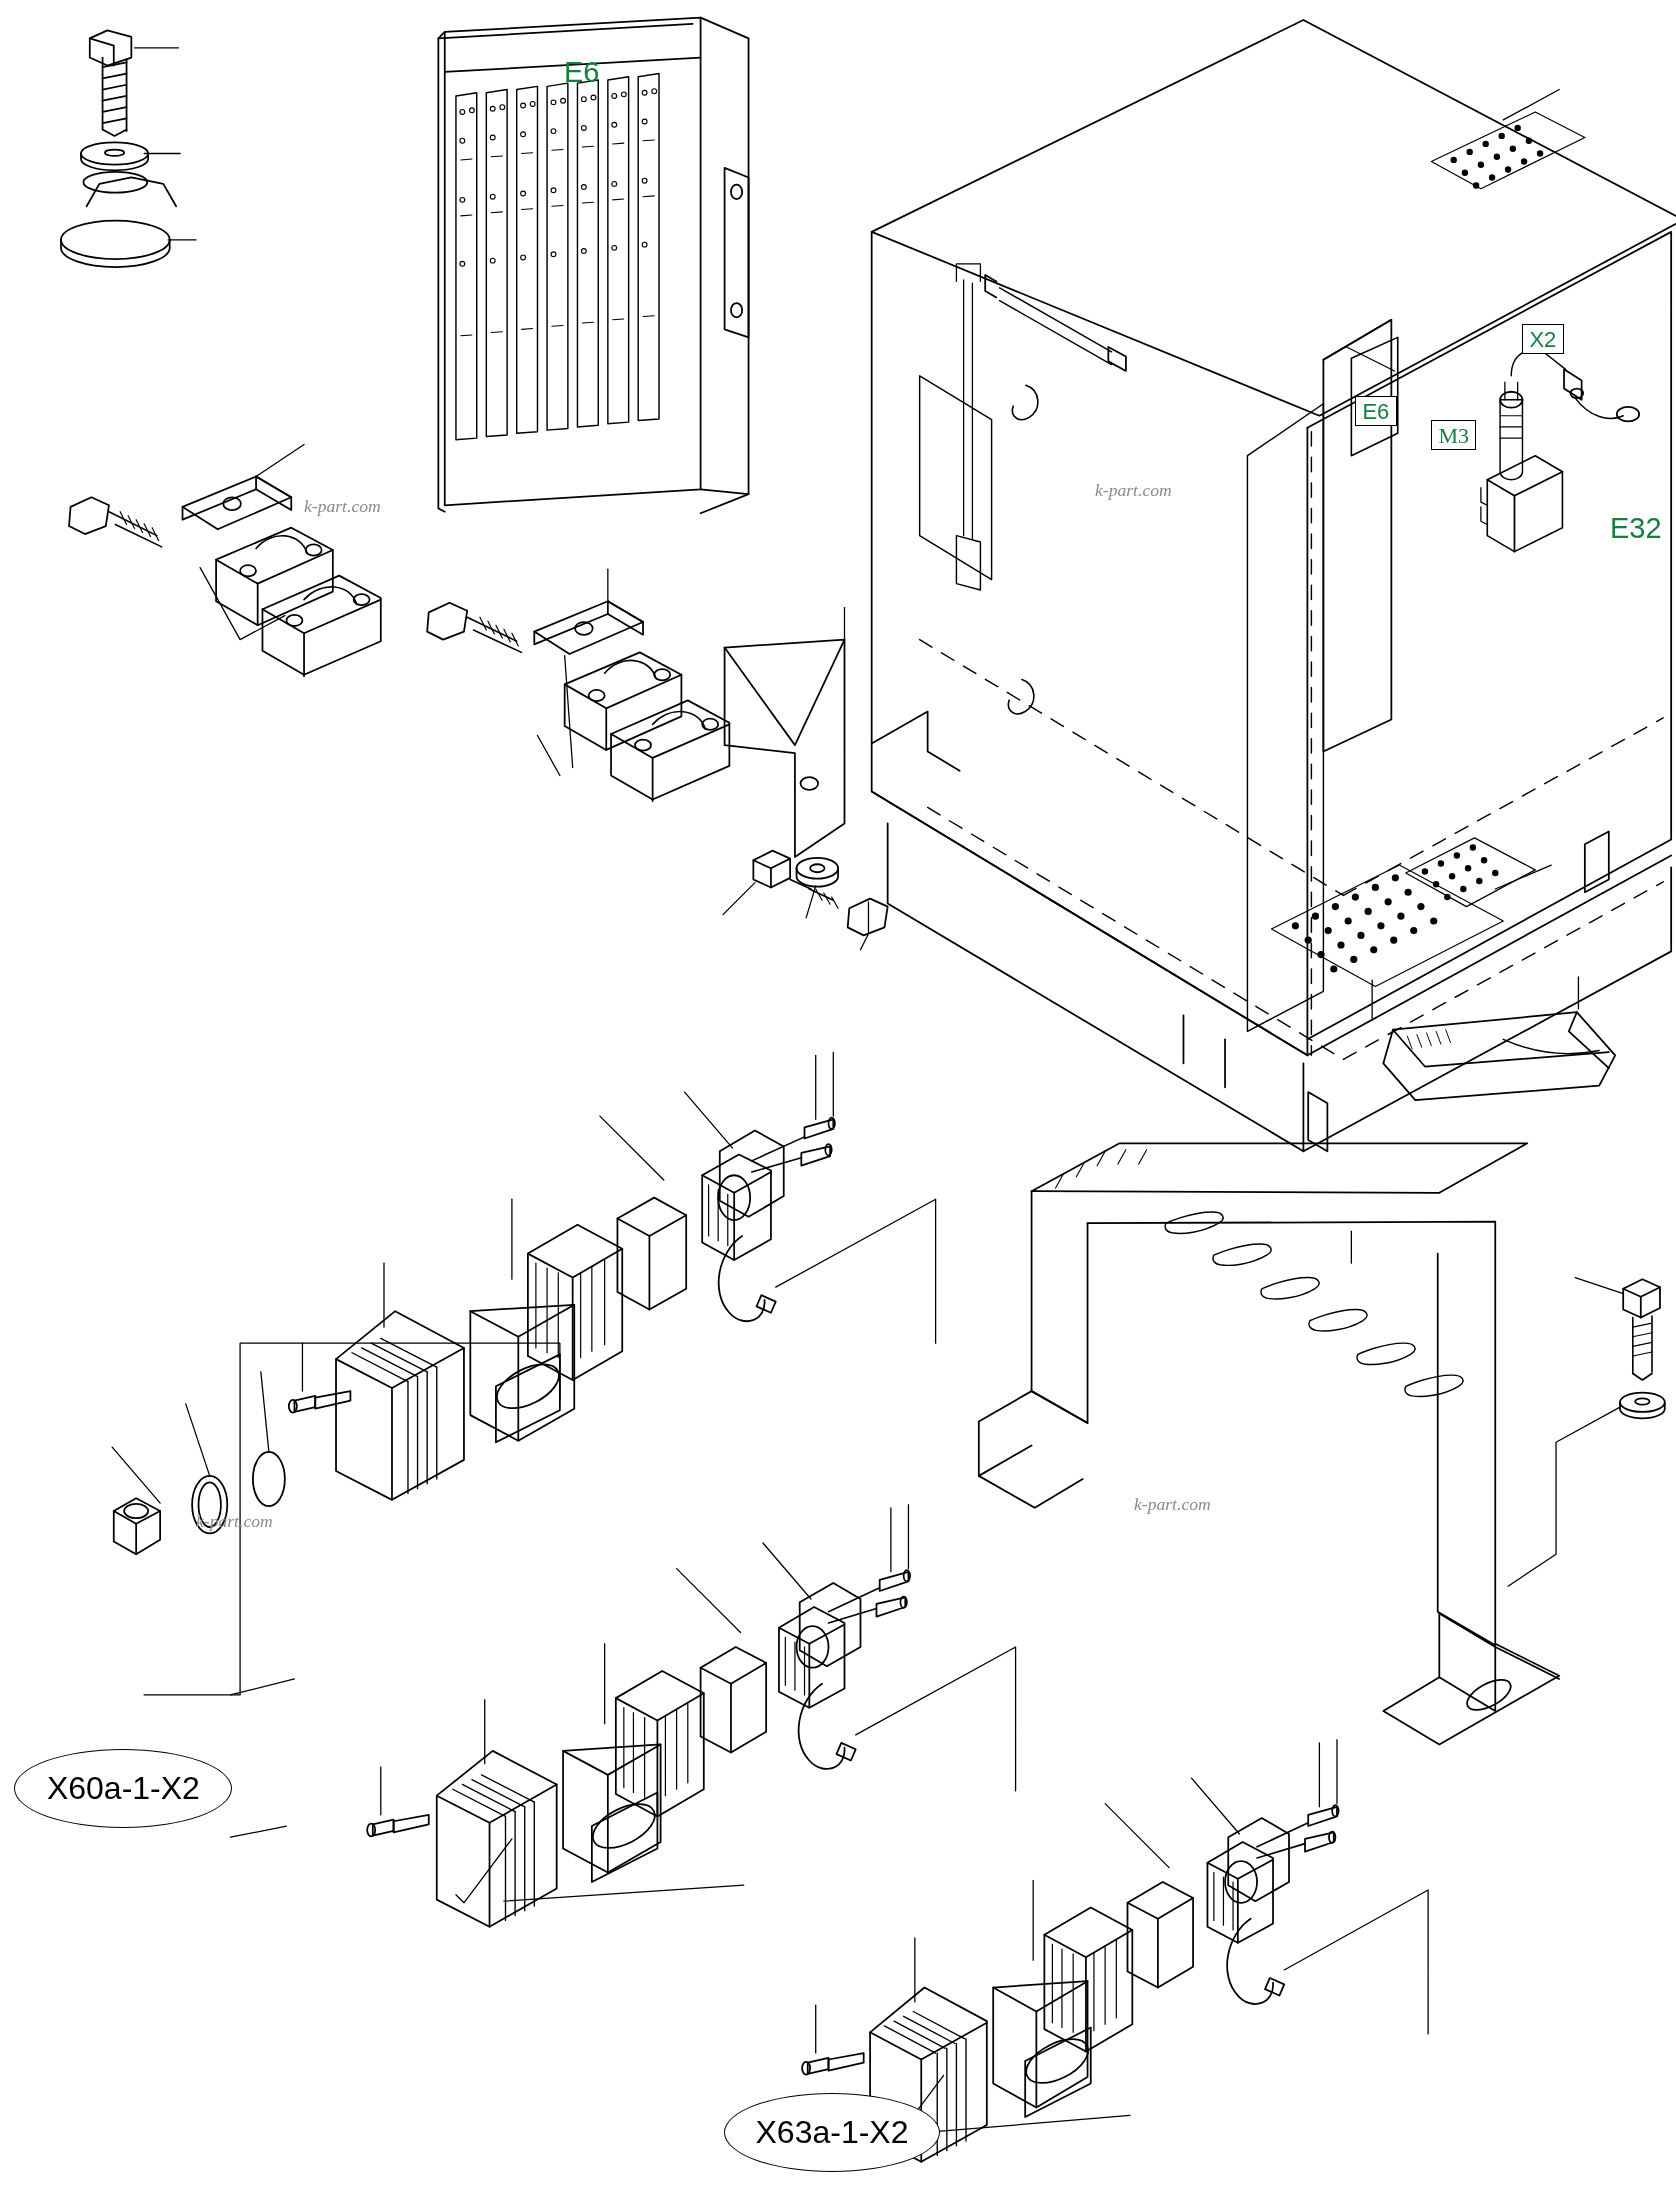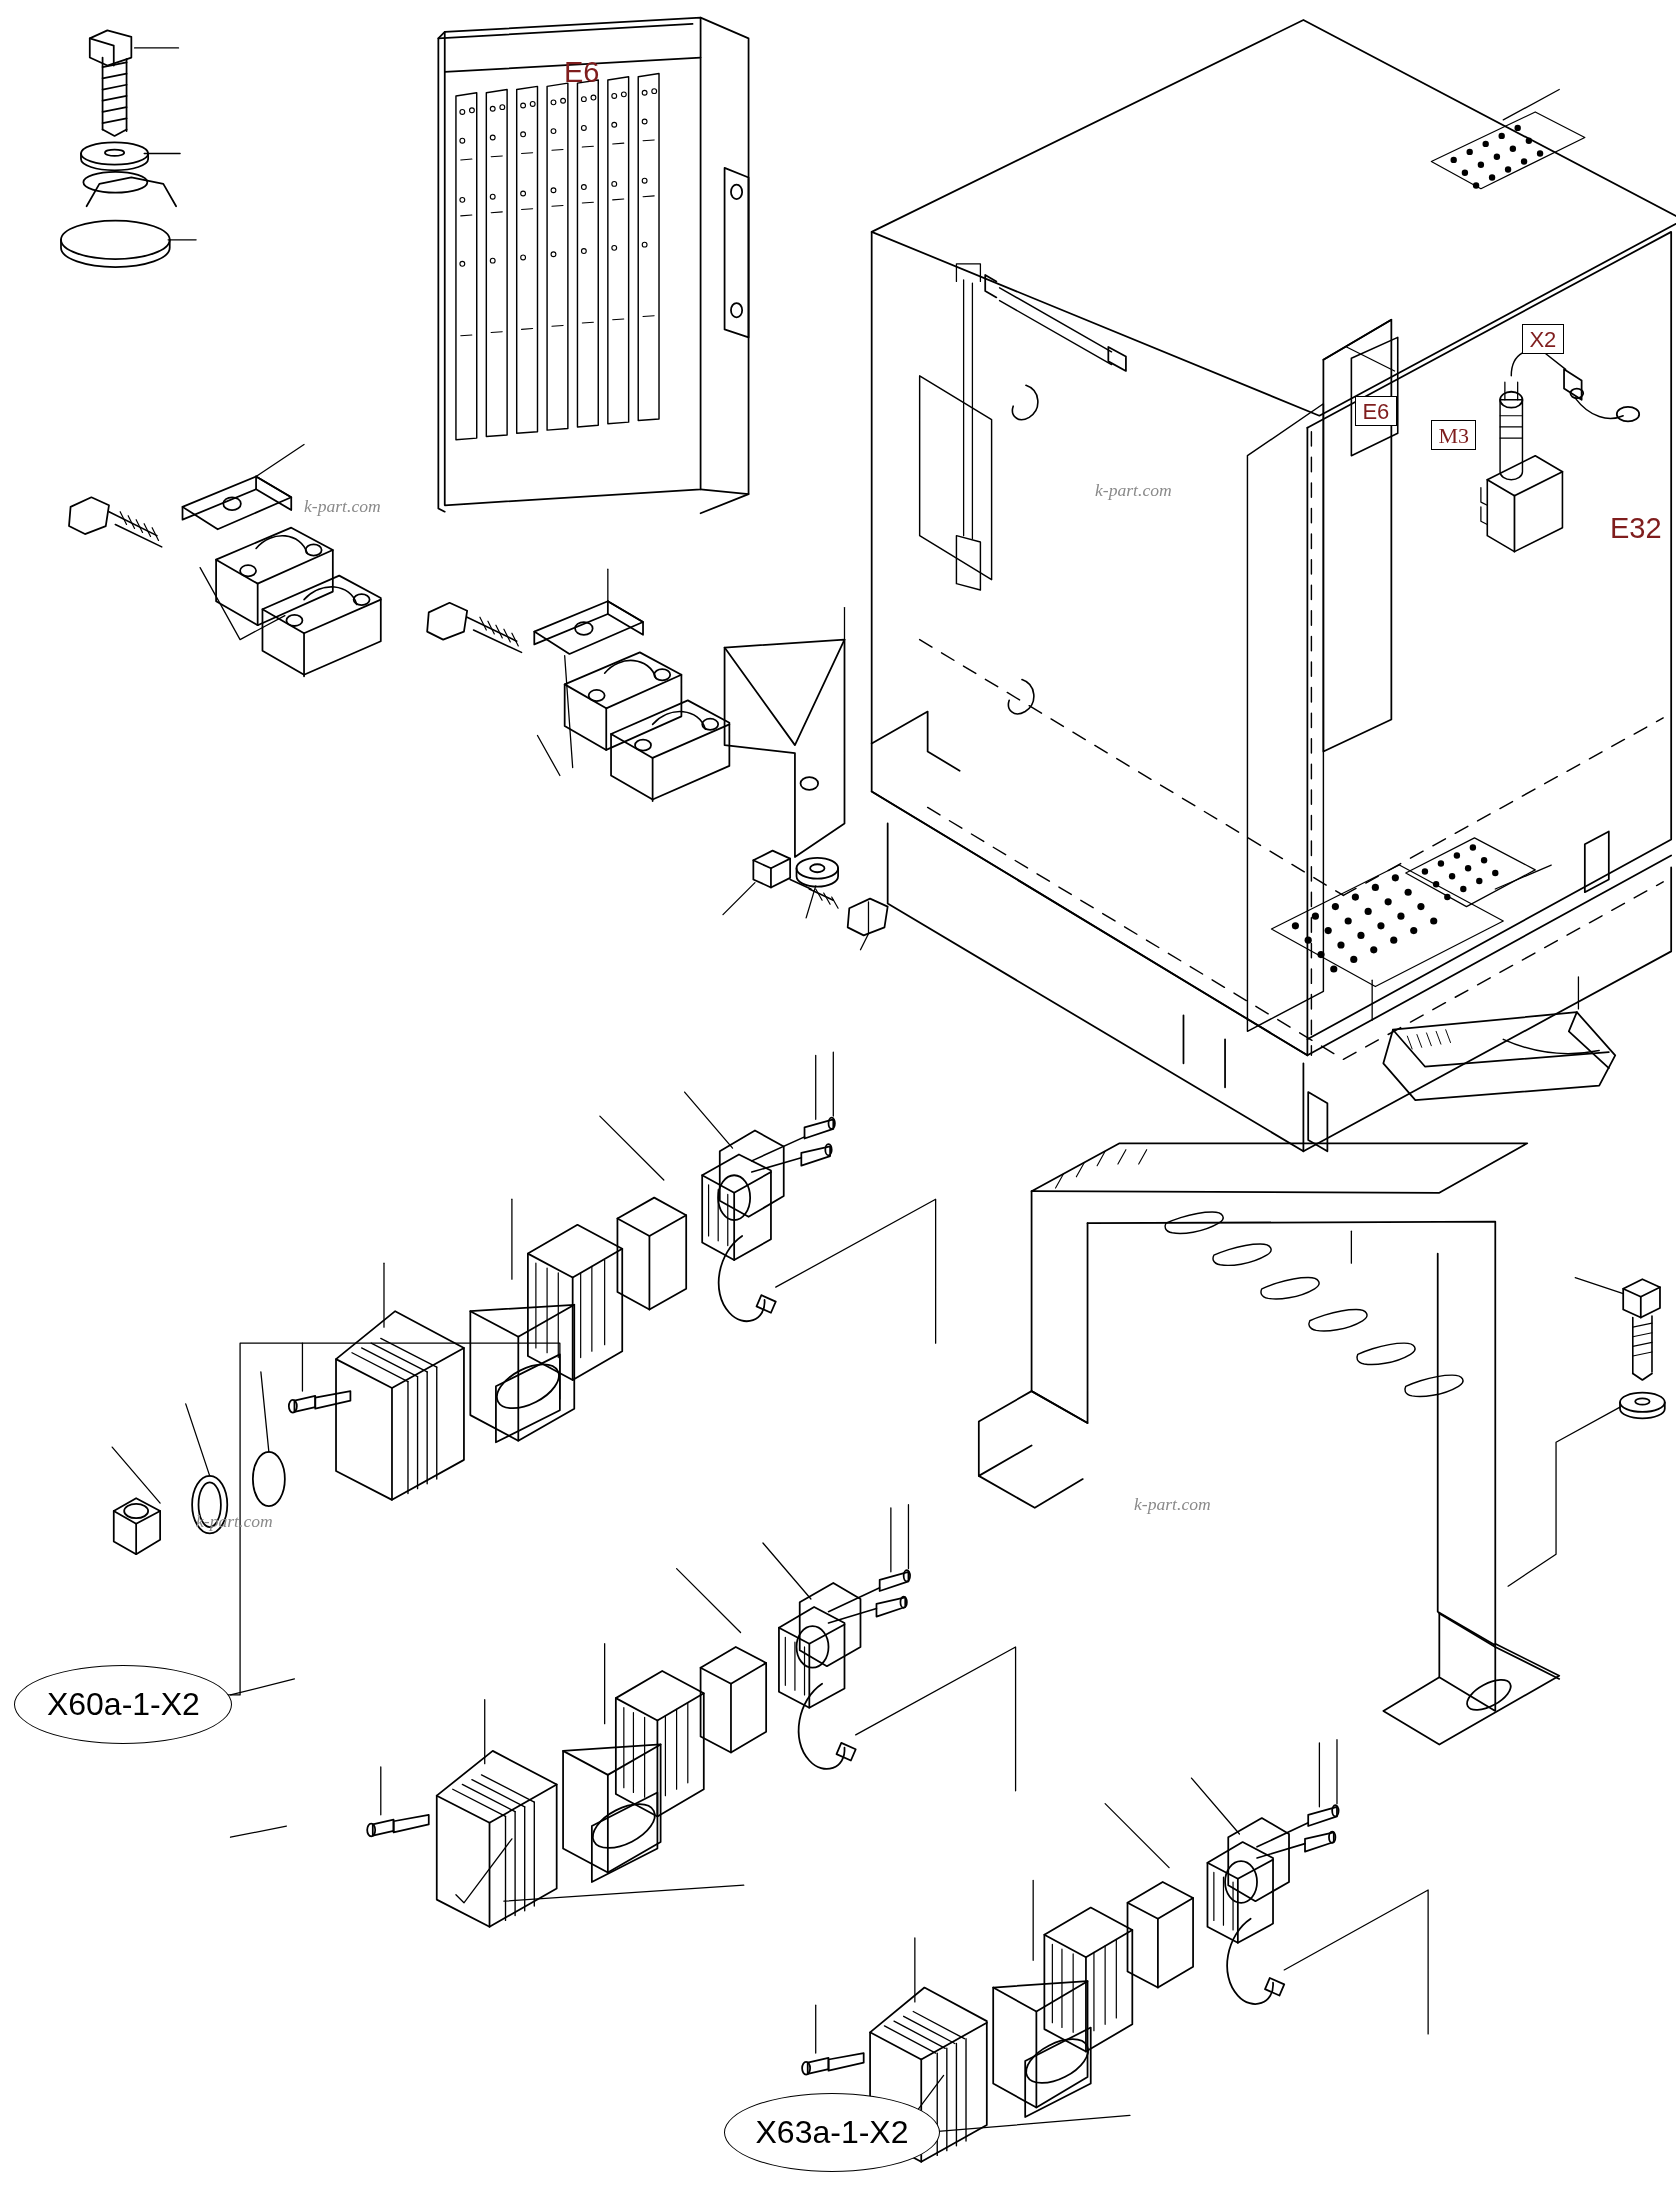--- a/index.html
+++ b/index.html
@@ -1,19 +1,19 @@
 <!DOCTYPE html>
 <html style="font-size:12.8px"><head>
 <meta charset="utf-8">
 <style>
   html,body{margin:0;padding:0;background:#ffffff;}
   body{font-family:"Liberation Sans", sans-serif;}
   #sheet{position:relative;width:1677px;height:2205px;background:#ffffff;overflow:hidden;}
   #sheet svg{position:absolute;left:0;top:0;width:1677px;height:2205px;}
-  .lbl{position:absolute;font-family:"Liberation Sans", sans-serif;color:#7f1d1d;white-space:nowrap;}
+  .lbl{position:absolute;font-family:"Liberation Sans", sans-serif;color:#15803d;white-space:nowrap;}
   .boxlbl{border:1.6px solid #000;background:#fff;padding:1.6px 6.4px;font-size:22px;line-height:1.15;}
   .plainlbl{font-size:29px;}
   .wm{position:absolute;font-family:"Liberation Serif", serif;font-style:italic;font-size:17.6px;color:#8a8a8a;white-space:nowrap;}
   .callout{position:absolute;display:flex;align-items:center;justify-content:center;
            border:1.6px solid #000;background:#fff;border-radius:50%;font-size:32px;color:#000;}
 </style>
 </head>
 <body>
 
 <div id="sheet">
@@ -585,17 +585,17 @@
 
   <div class="lbl boxlbl" style="left:1355px;top:396px;">E6</div>
   <div class="lbl boxlbl" style="left:1431px;top:420px;font-family:Liberation Serif, serif;">M3</div>
   <div class="lbl boxlbl" style="left:1522px;top:324px;">X2</div>
 
   <div class="wm" style="left:304px;top:496px;">k-part.com</div>
   <div class="wm" style="left:1095px;top:480px;">k-part.com</div>
   <div class="wm" style="left:1134px;top:1494px;">k-part.com</div>
   <div class="wm" style="left:196px;top:1511px;">k-part.com</div>
 
-  <div class="callout" style="left:14.4px;top:1665px;width:216px;height:77px;">X60a-1-X2</div>
+  <div class="callout" style="left:14.4px;top:1749px;width:216px;height:77px;">X60a-1-X2</div>
   <div class="callout" style="left:724px;top:2093px;width:214px;height:77px;">X63a-1-X2</div>
 
 </div>
 
 
 </body></html>

